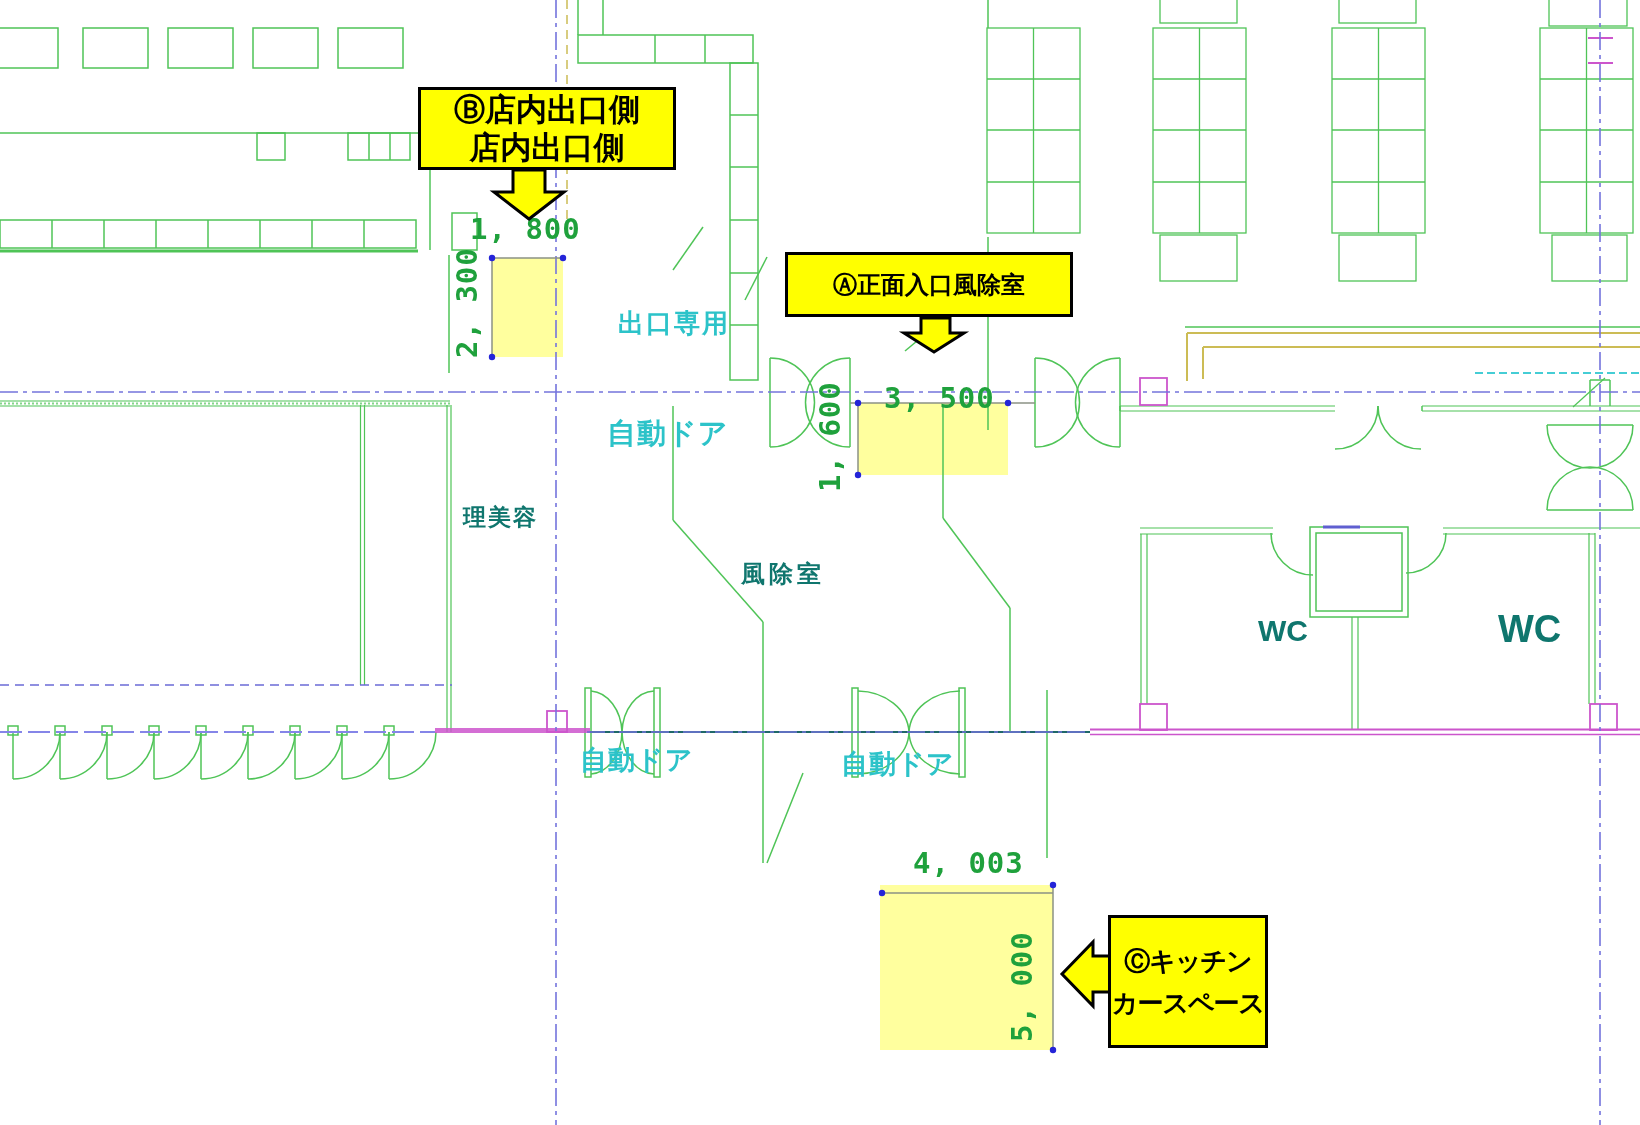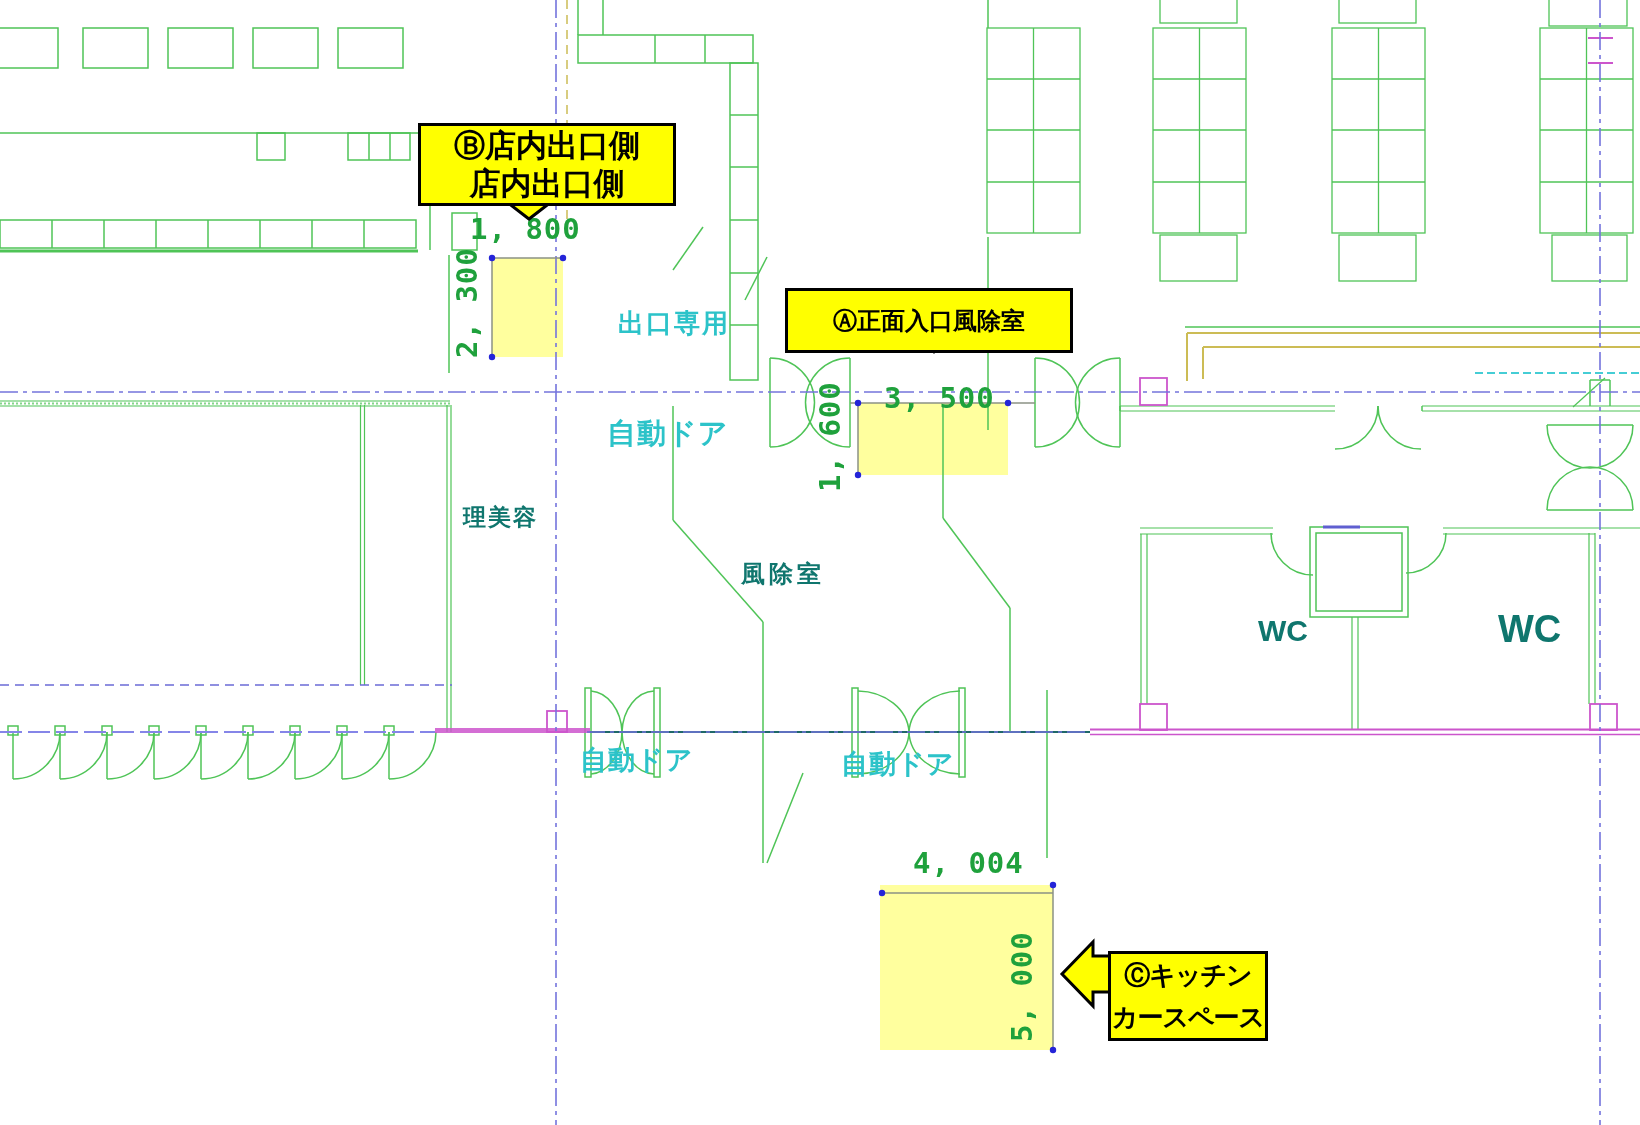--- a/index.html
+++ b/index.html
@@ -8,24 +8,24 @@
   #plan svg.linework{position:absolute;left:0;top:0;z-index:2;}
   .hl{position:absolute;background:#ffff9e;z-index:1;}
   .lbl{position:absolute;z-index:3;white-space:nowrap;}
   .dim{color:#1fa13c;font-family:"DejaVu Sans Mono","Liberation Mono",monospace;
        font-size:29px;font-weight:bold;letter-spacing:1px;}
   .rot{transform:rotate(-90deg);transform-origin:center center;width:110px;text-align:center;}
   .cyan{color:#2cc3c9;font-weight:bold;}
   .green{color:#0f766e;font-weight:bold;}
   .callout{position:absolute;z-index:6;background:#ffff00;border:3px solid #000;
            display:flex;flex-direction:column;align-items:center;justify-content:center;
-           text-align:center;font-weight:bold;color:#000;box-sizing:border-box;margin-top:36px;}
+           text-align:center;font-weight:bold;color:#000;box-sizing:border-box;}
   #callout-b{left:418px;top:87px;width:258px;height:83px;font-size:31px;line-height:38px;}
   #callout-a{left:785px;top:252px;width:288px;height:65px;font-size:24px;}
-  #callout-c{left:1108px;top:915px;width:160px;height:90px;font-size:26px;line-height:42px;letter-spacing:-1px;}
+  #callout-c{left:1108px;top:915px;width:160px;height:133px;font-size:26px;line-height:42px;letter-spacing:-1px;}
   svg.arrows{position:absolute;left:0;top:0;z-index:5;pointer-events:none;}
 </style>
 </head>
 <body>
 
 <div id="plan">
 
   <div class="hl" style="left:492px;top:258px;width:71px;height:99px;"></div>
   <div class="hl" style="left:858px;top:403px;width:150px;height:72px;"></div>
   <div class="hl" style="left:880px;top:885px;width:173px;height:165px;"></div>
@@ -253,21 +253,21 @@
       <circle cx="882" cy="893" r="3.2"></circle>
         <circle cx="1053" cy="885" r="3.2"></circle>
         <circle cx="1053" cy="1050" r="3.2"></circle>
     </g>
   </svg>
 
   <div class="lbl dim" style="left:470px;top:212px;">1, 800</div>
   <div class="lbl dim rot" style="left:412px;top:286px;">2, 300</div>
   <div class="lbl dim" style="left:884px;top:353px;margin-top:28px;">3, 500</div>
   <div class="lbl dim rot" style="left:775px;top:420px;">1, 600</div>
-  <div class="lbl dim" style="left:913px;top:846px;">4, 004</div>
+  <div class="lbl dim" style="left:913px;top:846px;">4, 003</div>
   <div class="lbl dim rot" style="left:967px;top:970px;">5, 000</div>
 
   <div class="lbl cyan" style="left:618px;top:280px;font-size:26px;letter-spacing:2px;margin-top:26px;">出口専用</div>
   <div class="lbl cyan" style="left:607px;top:414px;font-size:29px;letter-spacing:1px;">自動ドア</div>
   <div class="lbl cyan" style="left:580px;top:742px;font-size:27px;letter-spacing:1px;">自動ドア</div>
   <div class="lbl cyan" style="left:841px;top:746px;font-size:27px;letter-spacing:1px;">自動ドア</div>
   <div class="lbl green" style="left:463px;top:502px;font-size:23px;letter-spacing:2px;">理美容</div>
   <div class="lbl green" style="left:741px;top:558px;font-size:24px;letter-spacing:4px;">風除室</div>
   <div class="lbl green" style="left:1258px;top:614px;font-size:30px;">WC</div>
   <div class="lbl green" style="left:1498px;top:608px;font-size:38px;">WC</div>

